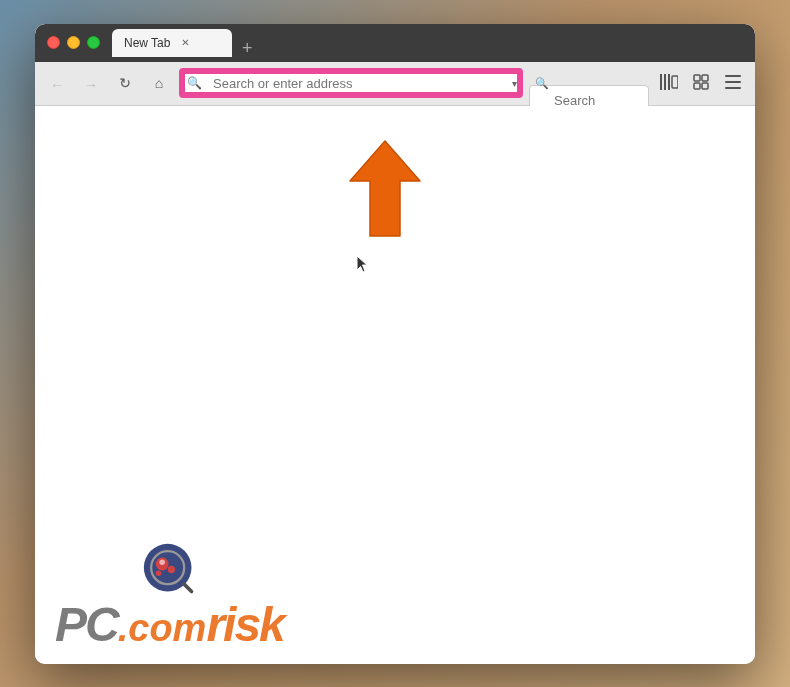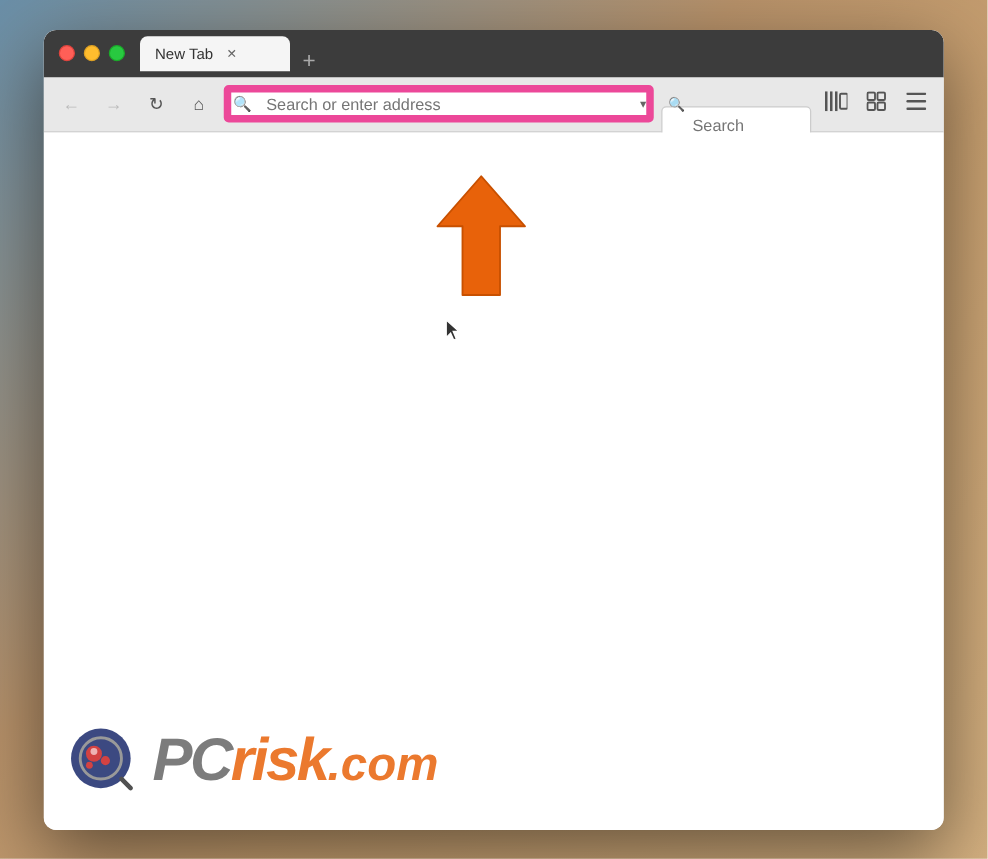--- a/index.html
+++ b/index.html
@@ -225,26 +225,26 @@
       top: 148px;
       left: 320px;
       width: 12px;
       height: 18px;
       pointer-events: none;
     }
 
     
     .watermark {
       position: absolute;
-      bottom: 28px;
+      bottom: 12px;
       left: 20px;
       display: flex;
       align-items: center;
-      gap: 12px;
       opacity: 0.85;
+      flex-direction: column;
     }
 
     .pcr-logo {
       width: 55px;
       height: 55px;
       flex-shrink: 0;
     }
   </style>
 </head>
 <body>
@@ -361,19 +361,19 @@
         <circle cx="22" cy="22" r="3" fill="white" opacity="0.6"></circle>
 
         <circle cx="32" cy="30" r="4" fill="#cc2222"></circle>
         <circle cx="18" cy="34" r="3" fill="#cc2222"></circle>
 
         <circle cx="28" cy="28" r="18" fill="none" stroke="#888" stroke-width="2.5"></circle>
       </svg>
 
       <div style="display:flex; align-items:baseline; font-family: Arial, sans-serif; font-style:italic; font-weight:bold;">
         <span style="font-size:48px; color:#666; letter-spacing:-2px;">PC</span>
+        <span style="font-size:38px; color:#e8620a;">.com</span>
         <span style="font-size:48px; color:#e8620a; letter-spacing:-2px;">risk</span>
-        <span style="font-size:38px; color:#e8620a;">.com</span>
       </div>
     </div>
 
   </div>
 </div>
 
 </body></html>

